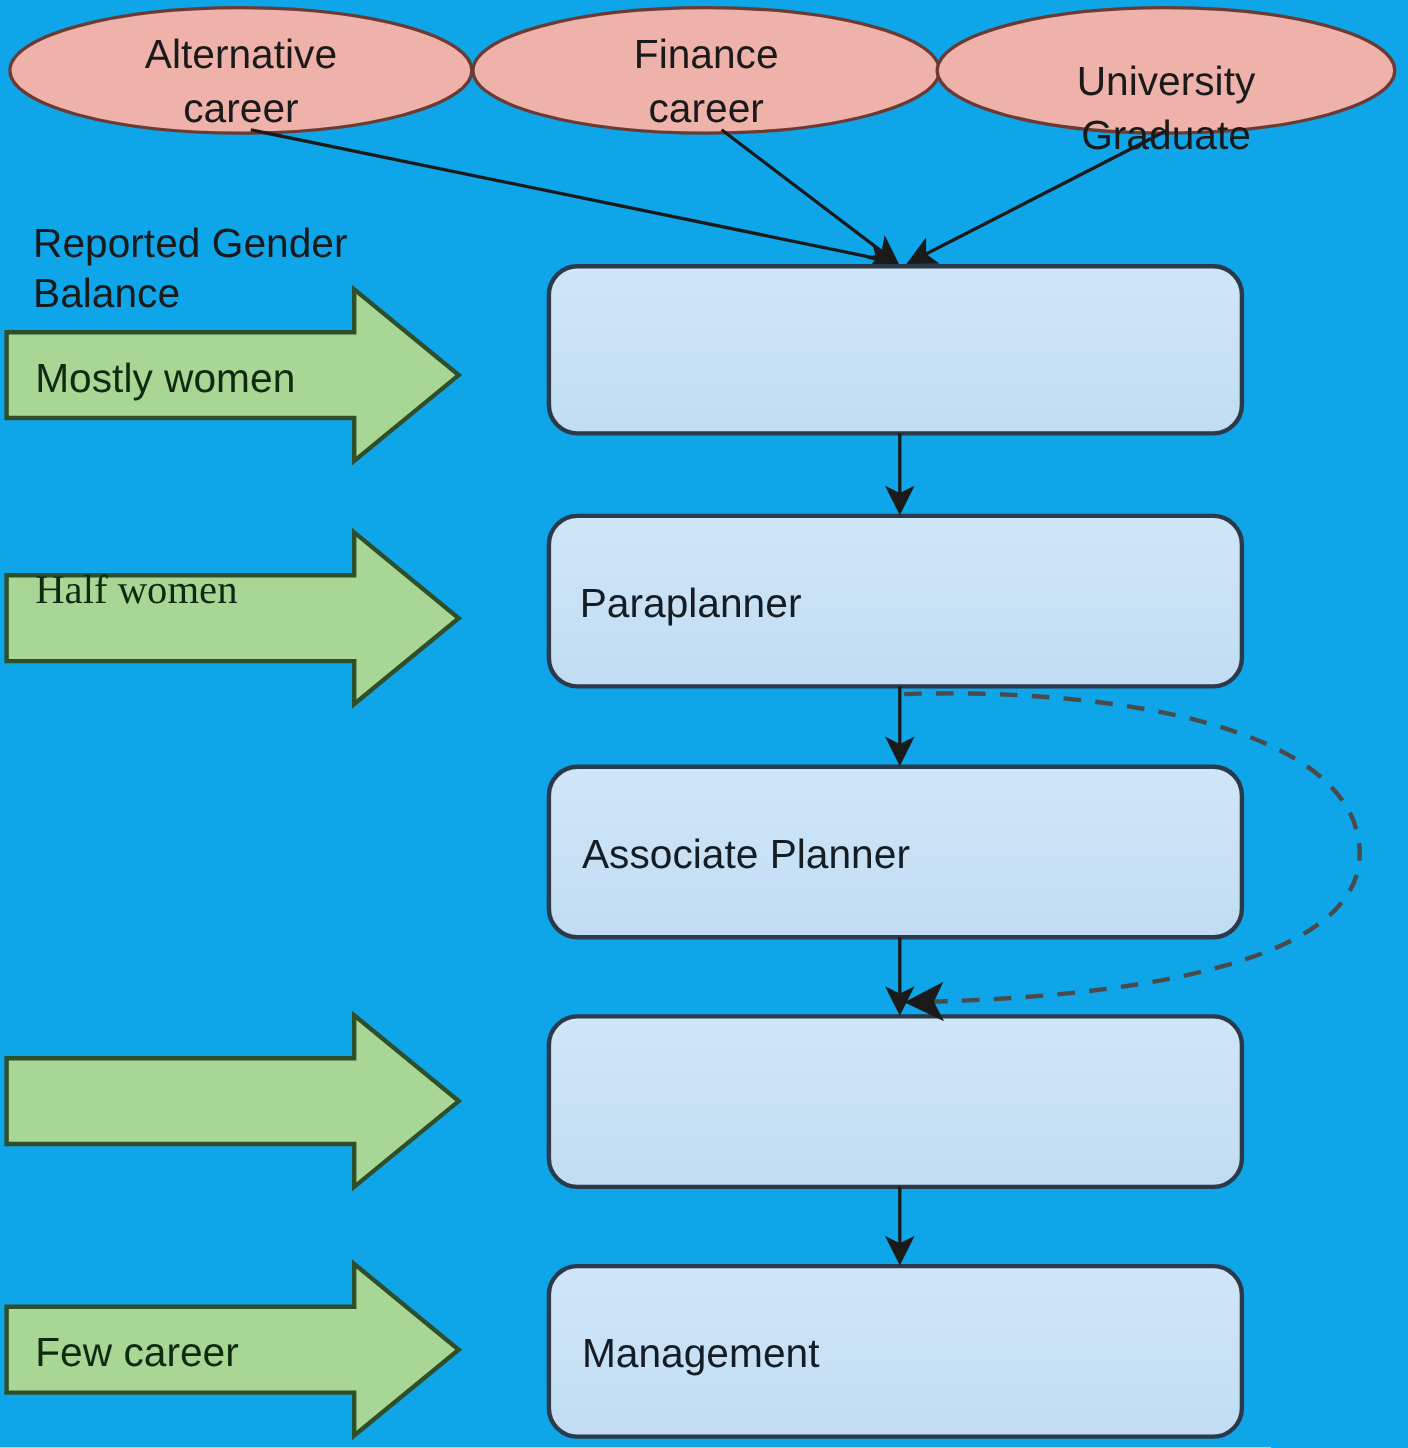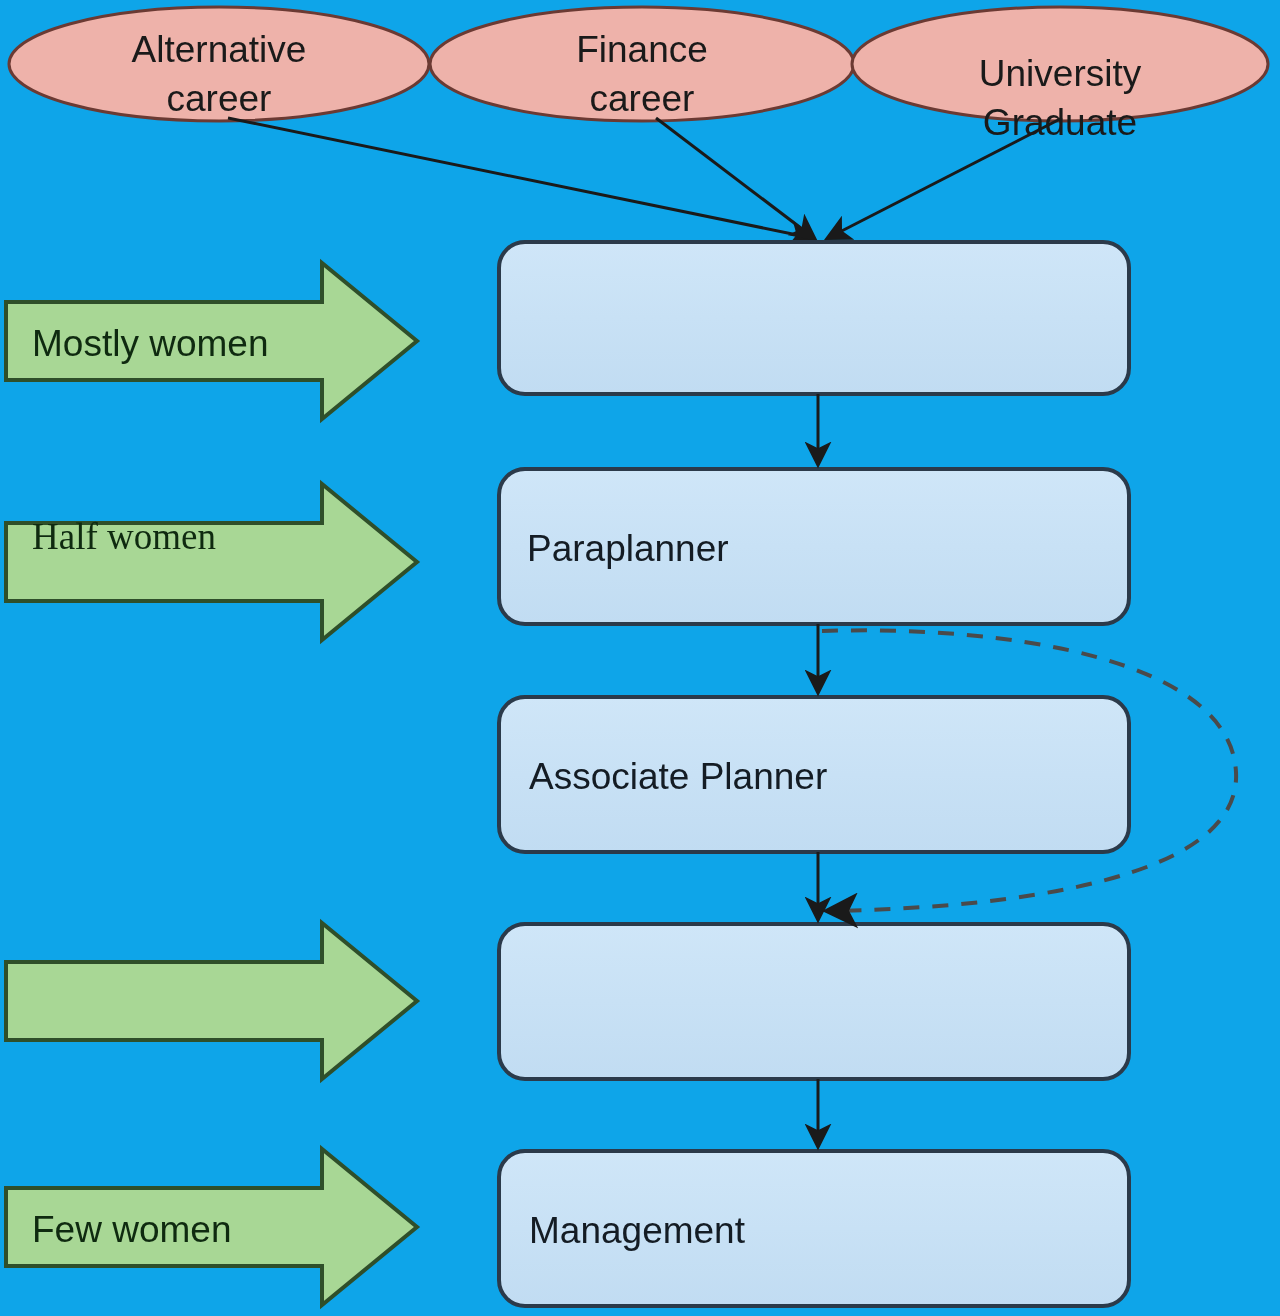--- a/index.html
+++ b/index.html
@@ -106,29 +106,31 @@
 
   <div class="ellipse-label" style="left:44px; top:25px; width:350px;">Alternative
 career</div>
 
   <div class="ellipse-label" style="left:468px; top:25px; width:348px;">Finance
 career</div>
 
   <div class="ellipse-label" style="left:886px; top:25px; width:348px;margin-top:24px;">University
 Graduate</div>
 
+  <div class="legend-title" style="left:30px; top:199px; width:400px;">Reported Gender
+Balance</div>
 
 
   <div class="box-label" style="left:527px; top:527px;">Paraplanner</div>
 
   <div class="box-label" style="left:529px; top:755px;">Associate Planner</div>
 
 
   <div class="box-label" style="left:529px; top:1209px;">Management</div>
 
   <div class="arrow-label" style="left:32px; top:322px;">Mostly women</div>
 
   <div class="arrow-label" style="left:32px; top:515px;font-family:Liberation Serif, serif;">Half women</div>
 
 
-  <div class="arrow-label" style="left:32px; top:1208px;">Few women</div>
+  <div class="arrow-label" style="left:32px; top:1208px;">Few career</div>
 
 </div>
 
 </body></html>

